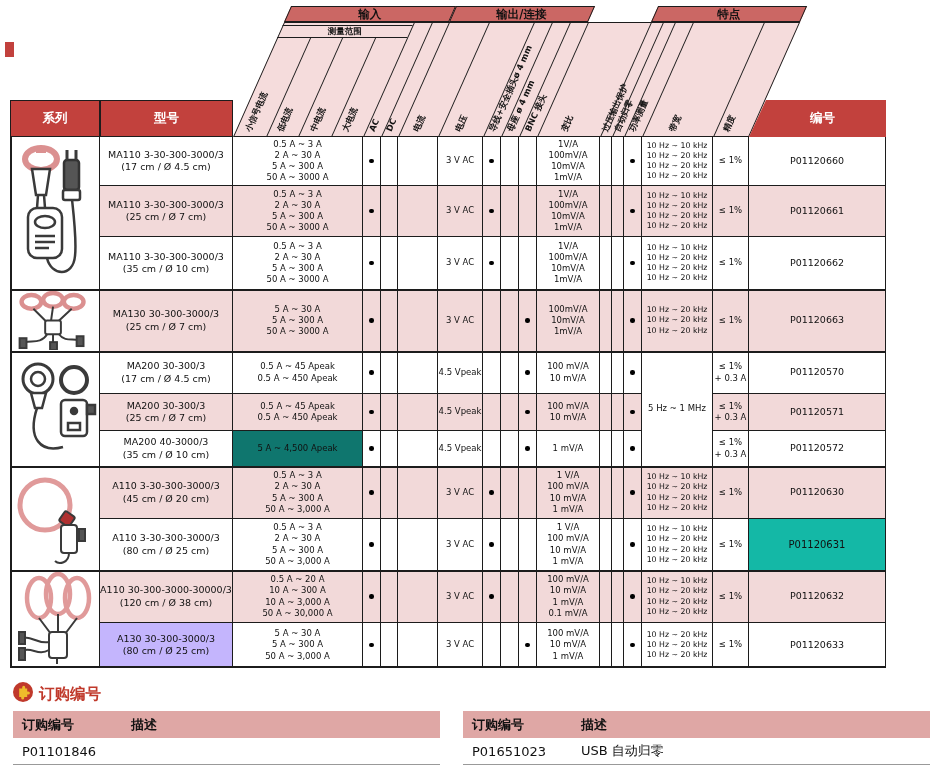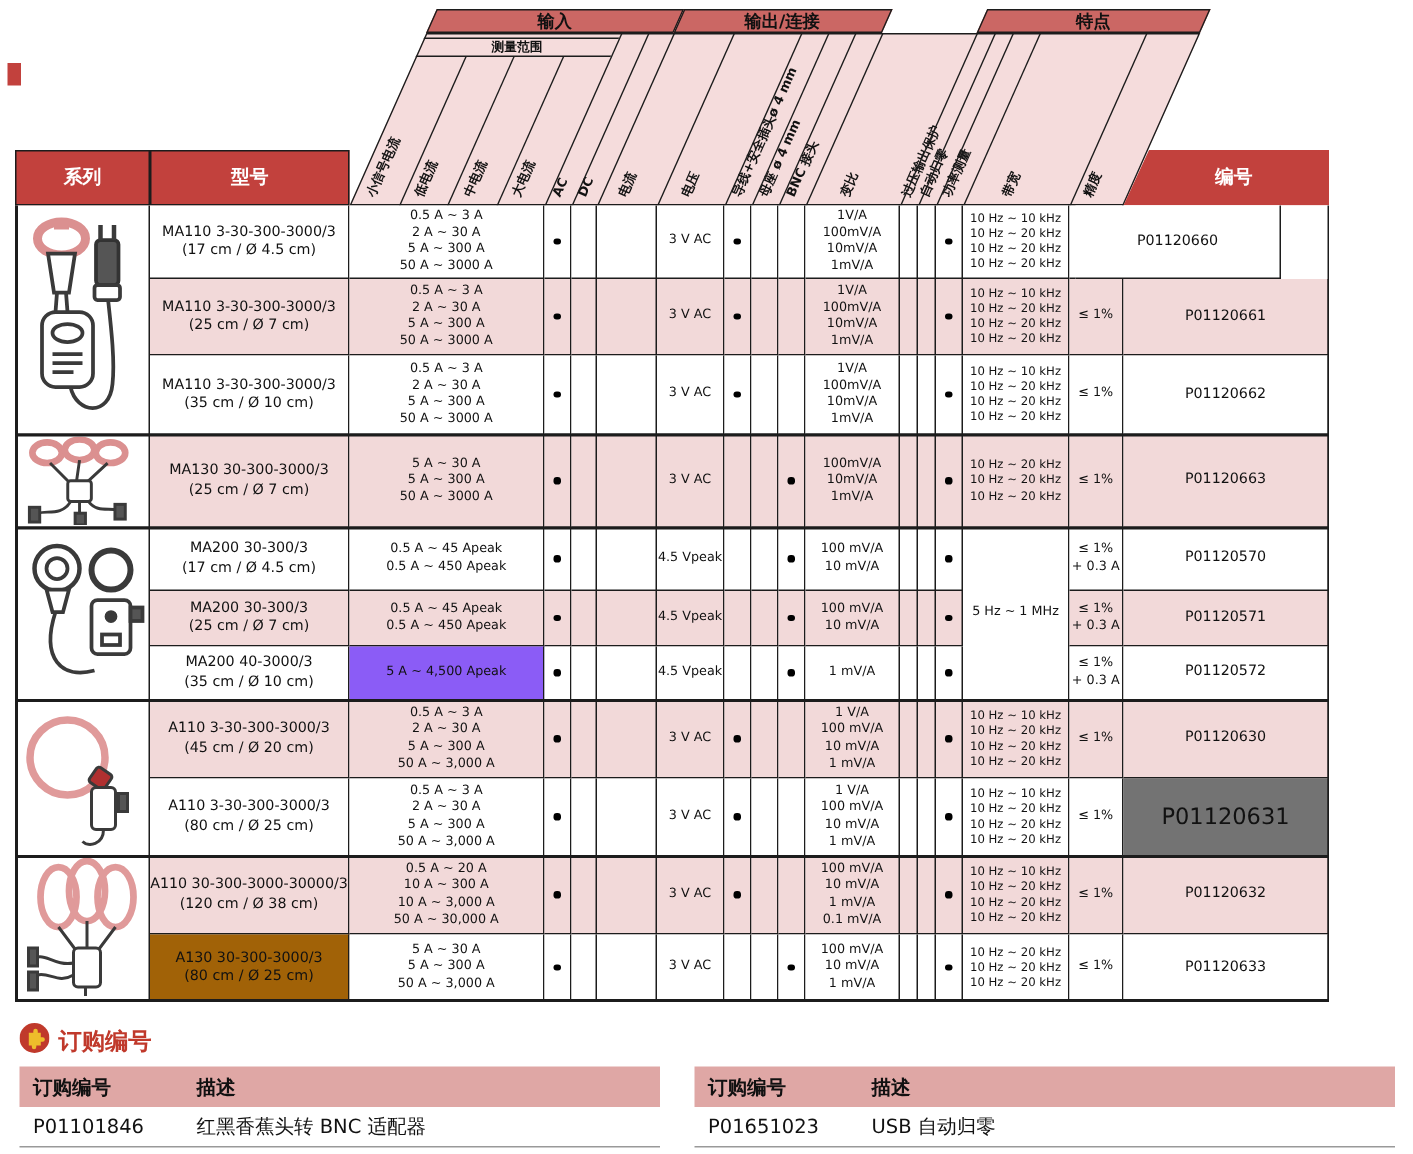--- a/index.html
+++ b/index.html
@@ -147,21 +147,21 @@
       </div>
       <div class="cell" style="left: 642px; top: 137px; width: 71px; height: 49px; background: rgb(255, 255, 255); font-size: 7.8px;">
         <div class="ln">10 Hz ~ 10 kHz</div>
         <div class="ln">10 Hz ~ 20 kHz</div>
         <div class="ln">10 Hz ~ 20 kHz</div>
         <div class="ln">10 Hz ~ 20 kHz</div>
       </div>
       <div class="cell" style="left: 713px; top: 137px; width: 36px; height: 49px; background: rgb(255, 255, 255);">
         <div class="ln">≤ 1%</div>
       </div>
-      <div class="cell" style="left: 717px; top: 137px; width: 137px; height: 49px; background: rgb(255, 255, 255); font-size: 9.5px;">
+      <div class="cell" style="left: 749px; top: 137px; width: 137px; height: 49px; background: rgb(255, 255, 255); font-size: 9.5px;">
         <div class="ln">P01120660</div>
       </div>
       <div class="cell" style="left: 100px; top: 186px; width: 133px; height: 51px; background: rgb(242, 217, 217); font-size: 9.5px;">
         <div class="ln">MA110 3-30-300-3000/3</div>
         <div class="ln">(25 cm / Ø 7 cm)</div>
       </div>
       <div class="cell" style="left: 233px; top: 186px; width: 130px; height: 51px; background: rgb(242, 217, 217);">
         <div class="ln">0.5 A ~ 3 A</div>
         <div class="ln">2 A ~ 30 A</div>
         <div class="ln">5 A ~ 300 A</div>
@@ -376,21 +376,21 @@
         <div class="ln">≤ 1%</div>
         <div class="ln">+ 0.3 A</div>
       </div>
       <div class="cell" style="left: 749px; top: 394px; width: 137px; height: 37px; background: rgb(242, 217, 217); font-size: 9.5px;">
         <div class="ln">P01120571</div>
       </div>
       <div class="cell" style="left: 100px; top: 431px; width: 133px; height: 36px; background: rgb(255, 255, 255); font-size: 9.5px;">
         <div class="ln">MA200 40-3000/3</div>
         <div class="ln">(35 cm / Ø 10 cm)</div>
       </div>
-      <div class="cell" style="left: 233px; top: 431px; width: 130px; height: 36px; background: #8b5cf6;">
+      <div class="cell" style="left: 233px; top: 431px; width: 130px; height: 36px; background: #0f766e;">
         <div class="ln">5 A ~ 4,500 Apeak</div>
       </div>
       <div class="cell" style="left: 363px; top: 431px; width: 18px; height: 36px; background: rgb(255, 255, 255);">
         <span class="dot"></span>
       </div>
       <div class="cell" style="left: 381px; top: 431px; width: 17px; height: 36px; background: rgb(255, 255, 255);"></div>
       <div class="cell" style="left: 398px; top: 431px; width: 40px; height: 36px; background: rgb(255, 255, 255);">
         <div class="ln"></div>
       </div>
       <div class="cell" style="left: 438px; top: 431px; width: 45px; height: 36px; background: rgb(255, 255, 255);">
@@ -502,21 +502,21 @@
       </div>
       <div class="cell" style="left: 642px; top: 519px; width: 71px; height: 52px; background: rgb(255, 255, 255); font-size: 7.8px;">
         <div class="ln">10 Hz ~ 10 kHz</div>
         <div class="ln">10 Hz ~ 20 kHz</div>
         <div class="ln">10 Hz ~ 20 kHz</div>
         <div class="ln">10 Hz ~ 20 kHz</div>
       </div>
       <div class="cell" style="left: 713px; top: 519px; width: 36px; height: 52px; background: rgb(255, 255, 255);">
         <div class="ln">≤ 1%</div>
       </div>
-      <div class="cell" style="left: 749px; top: 519px; width: 137px; height: 52px; background: #737373; font-size: 15px;">
+      <div class="cell" style="left: 749px; top: 519px; width: 137px; height: 52px; background: #14b8a6; font-size: 10px;">
         <div class="ln">P01120631</div>
       </div>
       <div class="cell" style="left: 100px; top: 571px; width: 133px; height: 52px; background: rgb(242, 217, 217); font-size: 9.5px;">
         <div class="ln">A110 30-300-3000-30000/3</div>
         <div class="ln">(120 cm / Ø 38 cm)</div>
       </div>
       <div class="cell" style="left: 233px; top: 571px; width: 130px; height: 52px; background: rgb(242, 217, 217);">
         <div class="ln">0.5 A ~ 20 A</div>
         <div class="ln">10 A ~ 300 A</div>
         <div class="ln">10 A ~ 3,000 A</div>
@@ -553,21 +553,21 @@
         <div class="ln">10 Hz ~ 20 kHz</div>
         <div class="ln">10 Hz ~ 20 kHz</div>
         <div class="ln">10 Hz ~ 20 kHz</div>
       </div>
       <div class="cell" style="left: 713px; top: 571px; width: 36px; height: 52px; background: rgb(242, 217, 217);">
         <div class="ln">≤ 1%</div>
       </div>
       <div class="cell" style="left: 749px; top: 571px; width: 137px; height: 52px; background: rgb(242, 217, 217); font-size: 9.5px;">
         <div class="ln">P01120632</div>
       </div>
-      <div class="cell" style="left: 100px; top: 623px; width: 133px; height: 45px; background: #a16207; font-size: 9.5px;">
+      <div class="cell" style="left: 100px; top: 623px; width: 133px; height: 45px; background: #c4b5fd; font-size: 9.5px;">
         <div class="ln">A130 30-300-3000/3</div>
         <div class="ln">(80 cm / Ø 25 cm)</div>
       </div>
       <div class="cell" style="left: 233px; top: 623px; width: 130px; height: 45px; background: rgb(255, 255, 255);">
         <div class="ln">5 A ~ 30 A</div>
         <div class="ln">5 A ~ 300 A</div>
         <div class="ln">50 A ~ 3,000 A</div>
       </div>
       <div class="cell" style="left: 363px; top: 623px; width: 18px; height: 45px; background: rgb(255, 255, 255);">
         <span class="dot"></span>
@@ -694,21 +694,20 @@
     </svg>
     <div class="otitle">订购编号</div>
 
     <div class="otable" style="left:13px;width:427px">
       <div class="ohead">
         <span class="oc1">订购编号</span>
         <span class="oc2">描述</span>
       </div>
       <div class="orow">
         <span class="oc1">P01101846</span>
-        <span class="oc2">红黑香蕉头转 BNC 适配器</span>
       </div>
     </div>
 
     <div class="otable" style="left:463px;width:467px">
       <div class="ohead">
         <span class="oc1">订购编号</span>
         <span class="oc2">描述</span>
       </div>
       <div class="orow">
         <span class="oc1">P01651023</span>

